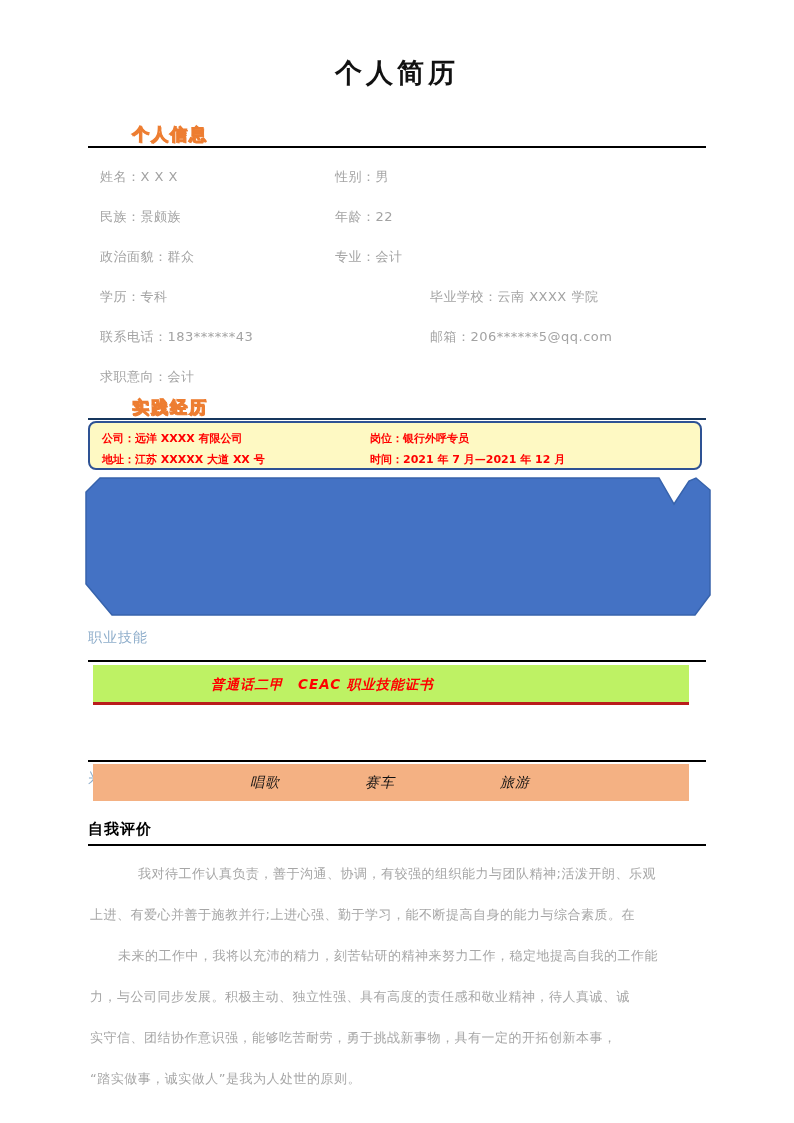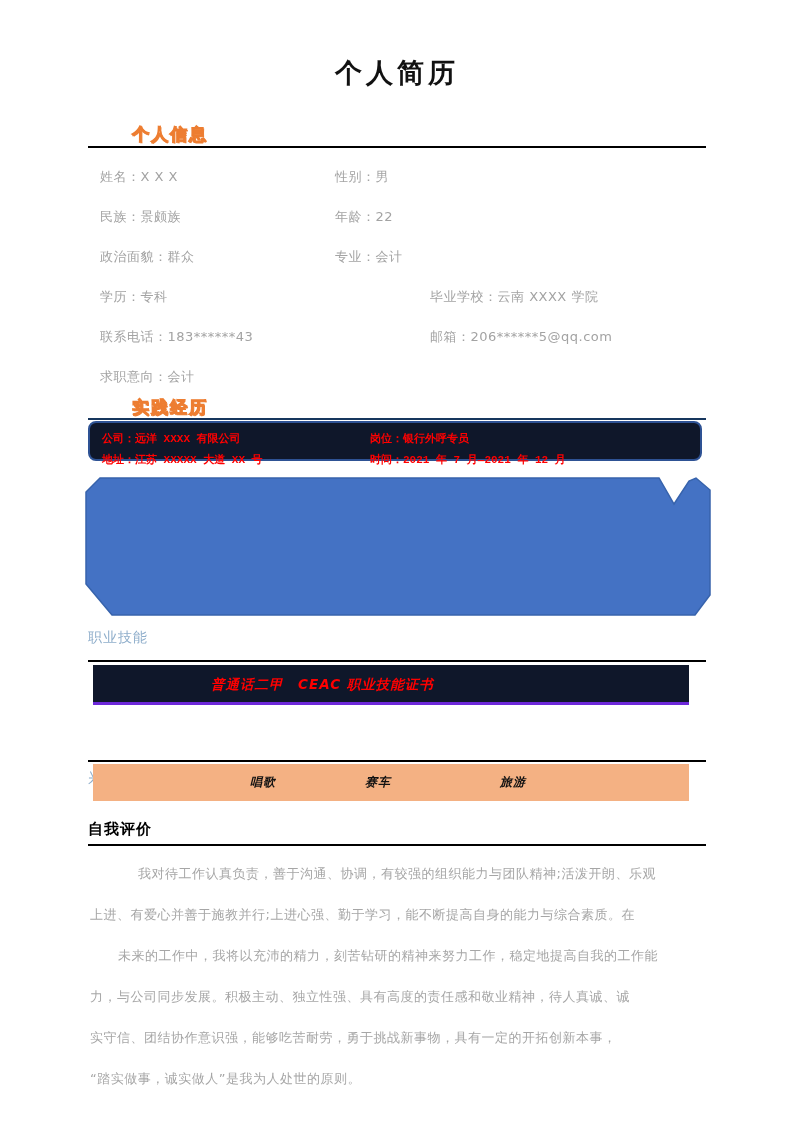--- a/index.html
+++ b/index.html
@@ -69,25 +69,24 @@
     letter-spacing: 0.5px;
   }
   .info-row .cell { position: absolute; top: 10px; white-space: nowrap; }
   .c1   { left: 0; margin-left: 12px; }
   .c2a  { left: 247px; }
   .c2b  { left: 342px; }
 
   .exp-box {
     position: absolute;
     top: 421px; left: 88px;
-    width: 614px; height: 40px;
-    background: #0f172a;
+    width: 614px; height: 49px;
+    background: #fef9c3;
     border: 2px solid #2e5294;
     border-radius: 8px;
-    font-family: Liberation Mono, monospace;
   }
   .exp-box .erow {
     position: absolute;
     left: 12px; width: 590px;
     font-size: 11px;
     font-weight: bold;
     color: #ff0000;
     white-space: nowrap;
   }
   .exp-box .erow .e2 { position: absolute; left: 268px; }
@@ -101,22 +100,22 @@
     font-weight: bold;
     color: #ffffff;
     letter-spacing: 0.5px;
   }
   .bubble-text div { height: 26px; line-height: 26px; white-space: nowrap; }
 
   .gold-bar {
     position: absolute;
     top: 665px; left: 93px;
     width: 596px; height: 40px;
-    background: #0f172a;
-    border-bottom: 3px solid #6d28d9;
+    background: #bef264;
+    border-bottom: 3px solid #b91c1c;
     text-align: center;
   }
   .gold-bar .gold-text {
     position: absolute;
     left: 118px; top: 0;
     line-height: 38px;
     font-size: 13.5px;
     font-weight: bold;
     font-style: italic;
     color: #ff0000;
@@ -127,22 +126,22 @@
   .peach-bar {
     position: absolute;
     top: 764px; left: 93px;
     width: 596px; height: 37px;
     background: #f4b183;
   }
   .peach-bar .item {
     position: absolute;
     top: 0;
     line-height: 37px;
-    font-size: 12px;
-    font-weight: bold;
+    font-size: 14px;
+    font-weight: normal;
     font-style: italic;
     color: #111111;
     letter-spacing: 1px;
     white-space: nowrap;
   }
   .it0 { left: 157px; }
   .it1 { left: 272px; }
   .it2 { left: 407px; }
 
   .eval-line {

